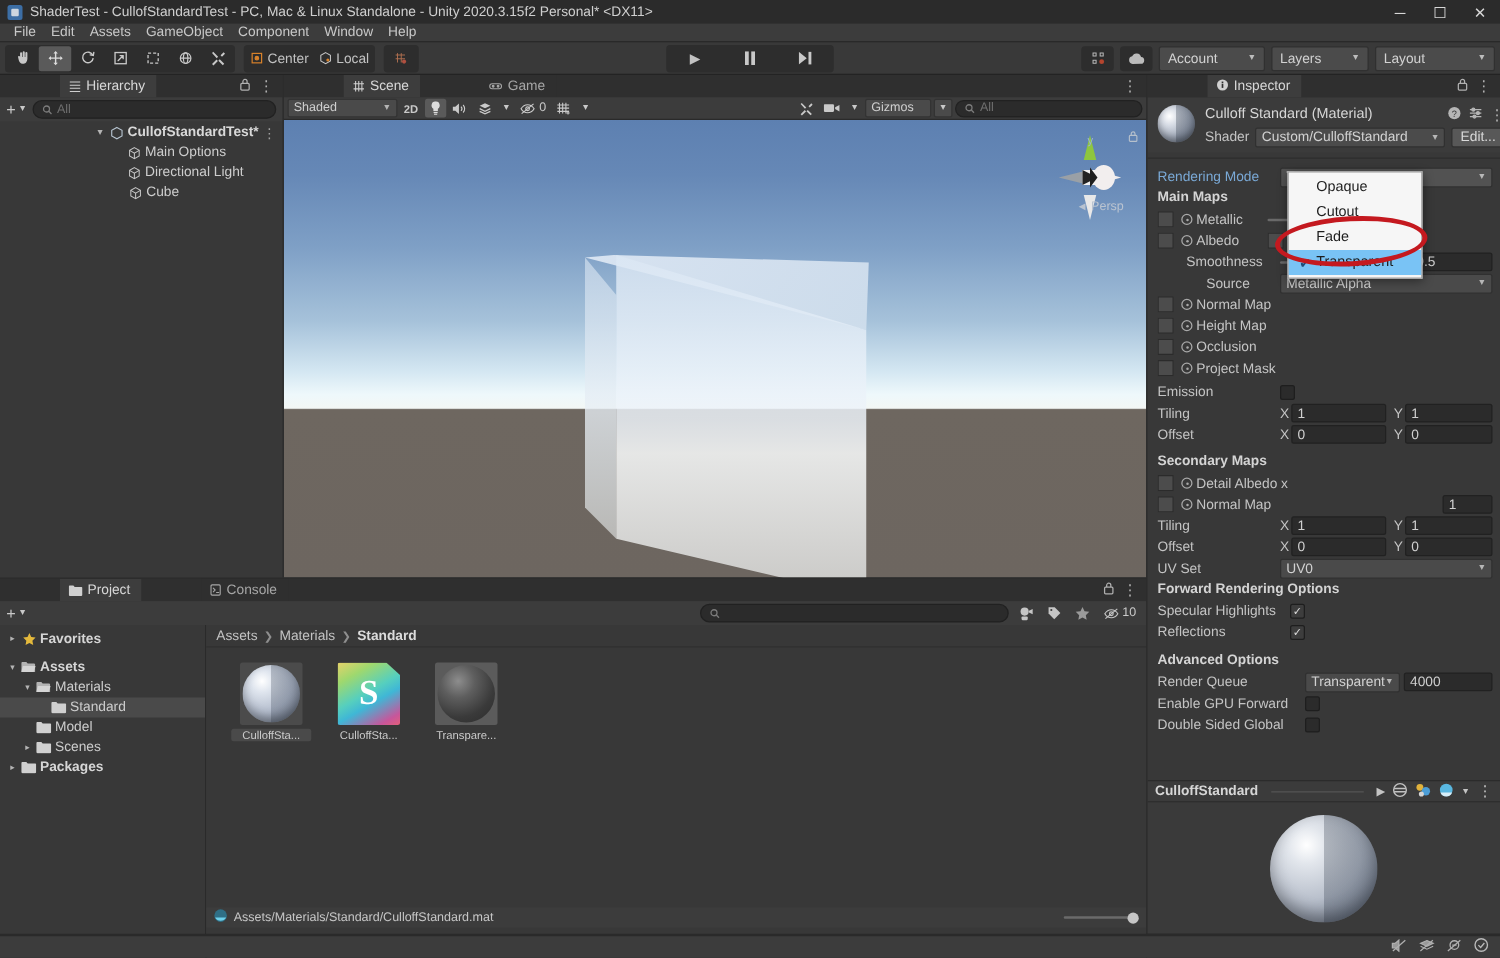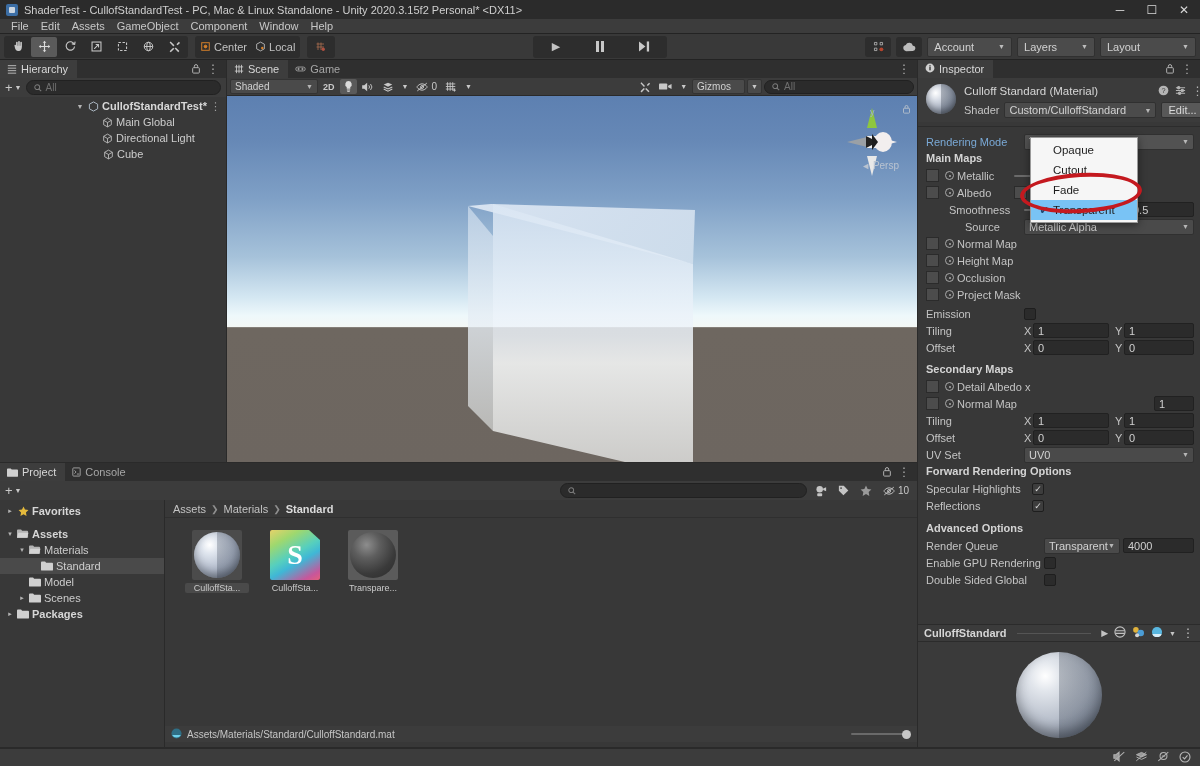--- a/index.html
+++ b/index.html
@@ -61,21 +61,21 @@
   }
   .popbtn .cv { font-size: 7px; opacity: .85; }
 
   
   .panel { position: absolute; background: #383838; }
   .panel-tabs {
     height: 18px; background: #2f2f2f; display: flex; align-items: stretch; position: relative;
   }
   .ptab {
     display: flex; align-items: center; gap: 4px; padding: 0 9px 0 7px;
-    font-size: 11px; color: #a6a6a6; background: #2f2f2f;
+    font-size: 11px; color: #a6a6a6; background: #2f2f2f; margin-left: 48px;
   }
   .ptab.active { background: #3d3d3d; color: #d8d8d8; }
   .ptab-icons { margin-left: auto; display: flex; align-items: center; gap: 6px; padding-right: 7px; color: #b0b0b0; }
   .panel-body { position: absolute; left: 0; right: 0; top: 18px; bottom: 0; background: #383838; }
 
   
   .hsearch { height: 19px; display: flex; align-items: center; gap: 4px; padding: 0 5px; background: #3c3c3c; }
   .plusbtn { display: flex; align-items: center; gap: 2px; color: #c9c9c9; font-size: 13px; }
   .plusbtn .cv { font-size: 7px; }
   .searchfield {
@@ -403,21 +403,21 @@
           <span style="font-weight:bold;color:#d8d8d8">CullofStandardTest*</span>
           <span class="more">⋮</span>
         </div>
         <div class="trow" style="padding-left:100px">
           <span class="ticon">
             <svg width="11" height="11" viewBox="0 0 12 12" fill="none" stroke="#c6c6c6" stroke-width=".9">
                 <path d="M6 1.2l4.2 2.4v4.8L6 10.8 1.8 8.4V3.6z"></path>
                 <path d="M1.8 3.6L6 6l4.2-2.4M6 6v4.8"></path>
               </svg>
           </span>
-          <span>Main Global</span>
+          <span>Main Options</span>
         </div>
         <div class="trow" style="padding-left:100px">
           <span class="ticon">
             <svg width="11" height="11" viewBox="0 0 12 12" fill="none" stroke="#c6c6c6" stroke-width=".9">
                 <path d="M6 1.2l4.2 2.4v4.8L6 10.8 1.8 8.4V3.6z"></path>
                 <path d="M1.8 3.6L6 6l4.2-2.4M6 6v4.8"></path>
               </svg>
           </span>
           <span>Directional Light</span>
         </div>
@@ -965,21 +965,21 @@
         </div>
         <div class="prow">
           <span class="pname" style="width:118px">Render Queue</span>
           <div class="dd" style="width:76px;background:#4a4a4a">
             <span>Transparent</span>
             <span class="cv">▼</span>
           </div>
           <span class="numfield" style="flex:1;margin-left:3px">4000</span>
         </div>
         <div class="prow">
-          <span class="pname" style="width:118px;white-space:nowrap;overflow:hidden">Enable GPU Rendering</span>
+          <span class="pname" style="width:118px;white-space:nowrap;overflow:hidden">Enable GPU Forward</span>
           <span class="cbx"></span>
         </div>
         <div class="prow">
           <span class="pname" style="width:118px;white-space:nowrap;overflow:hidden">Double Sided Global</span>
           <span class="cbx"></span>
         </div>
       </div>
 
       <div style="position:absolute;left:0;right:0;top:546px;bottom:0;">
         <div class="previewbar">

